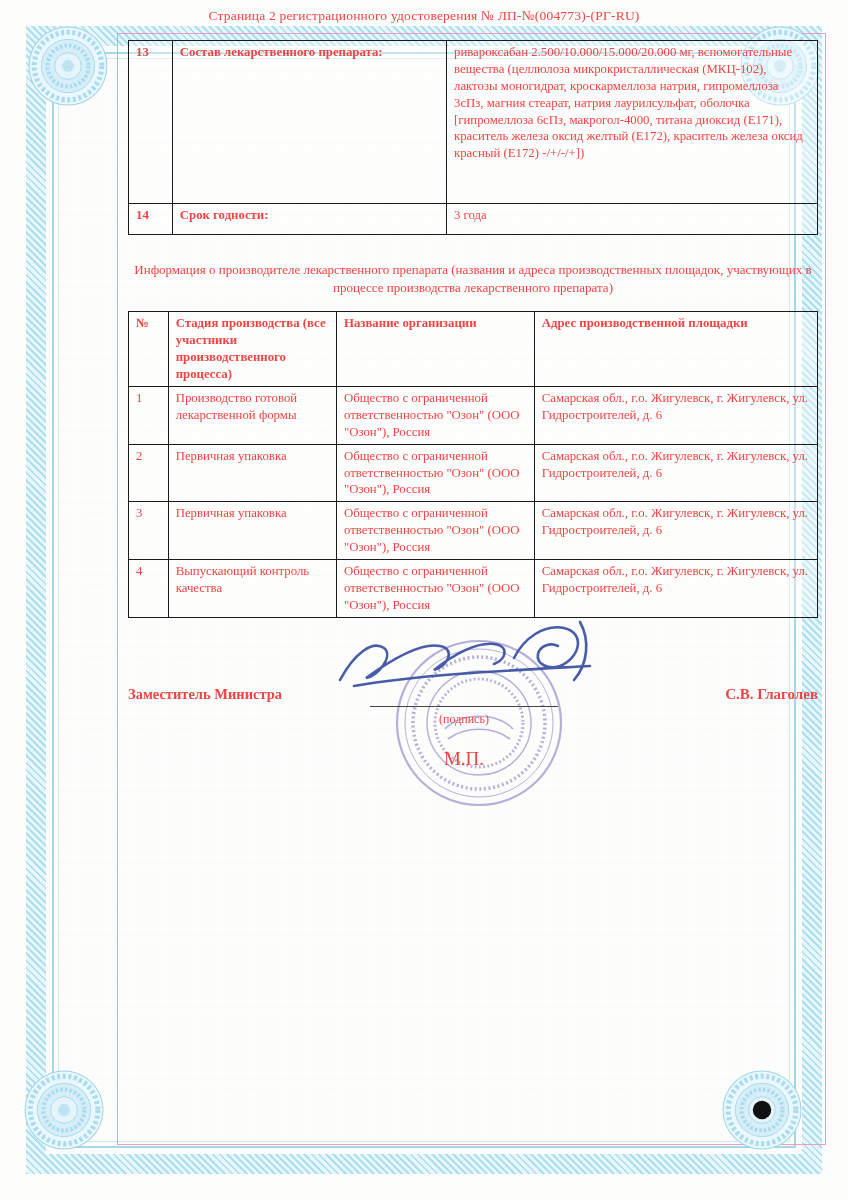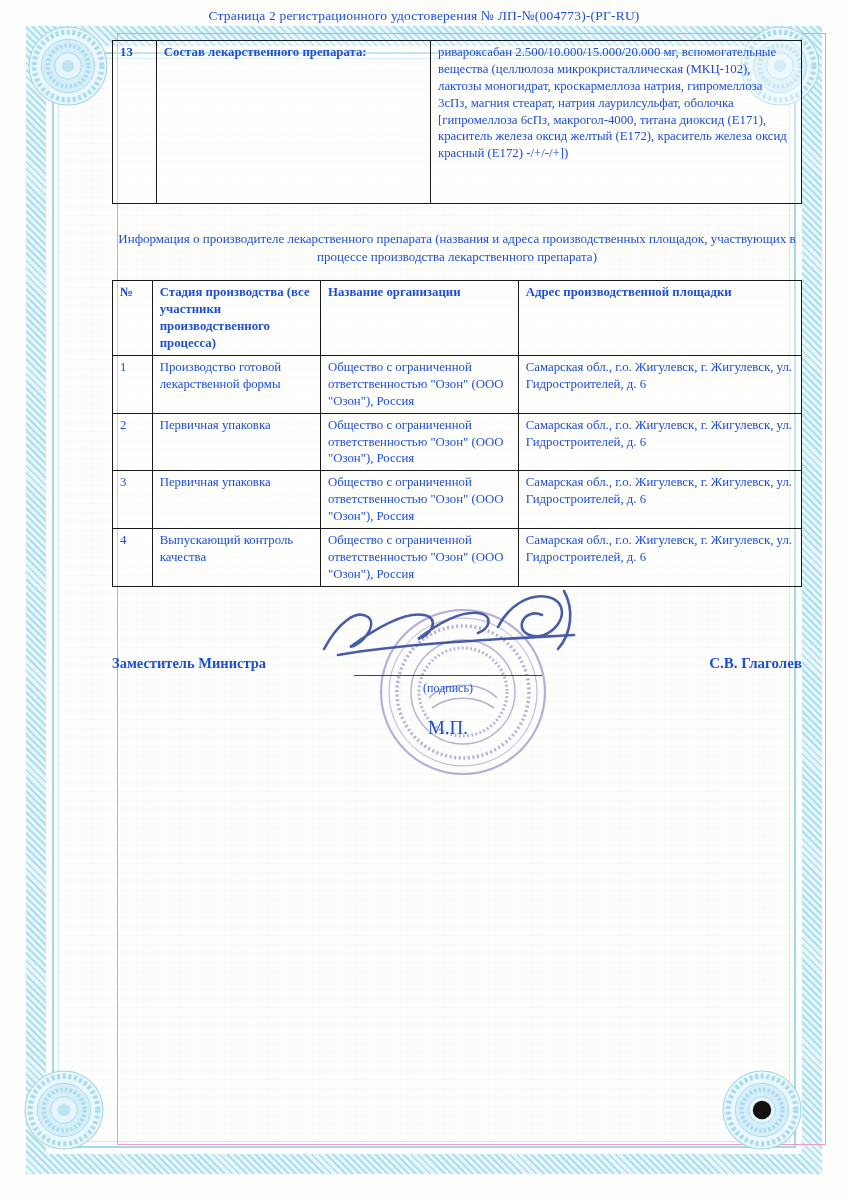--- a/index.html
+++ b/index.html
@@ -2,21 +2,21 @@
 <html><head>
 <meta charset="utf-8">
 <style>
   html,body{margin:0;padding:0;background:#ffffff;}
   .page{
     position:relative;
     width:848px;height:1200px;
     background:#fdfdfc;
     overflow:hidden;
     font-family:"Liberation Serif", serif;
-    color:#1d4ed8;
+    color:#ef4444;
   }
   
   .band-outer{
     position:absolute;inset:26px;
     border:20px solid transparent;
     border-image:repeating-linear-gradient(45deg,#aedff0 0 2px,#e7f6fb 2px 5px) 20;
     pointer-events:none;
   }
   .line-cyan{
     position:absolute;inset:52px;
@@ -44,21 +44,21 @@
   .rosette.tl{left:27px;top:25px;}
   .rosette.tr{left:739px;top:25px;}
   .rosette.bl{left:23px;top:1069px;}
   .rosette.br{left:721px;top:1069px;}
   
   .doc-header{
     position:absolute;top:8px;left:0;width:100%;
     text-align:center;font-size:13.5px;letter-spacing:.2px;
   }
   
-  .content{position:absolute;left:112px;top:40px;width:690px;}
+  .content{position:absolute;left:128px;top:40px;width:690px;}
   table.doc{
     width:690px;border-collapse:collapse;
     font-size:12.8px;line-height:1.32;
     background:rgba(255,255,255,0.35);
   }
   table.doc td, table.doc th{
     border:1px solid #1a1a1a;
     padding:3px 7px;vertical-align:top;text-align:left;
   }
   td.c-num{width:30px;text-align:left;font-weight:bold;}
@@ -137,20 +137,25 @@
 
   <div class="content">
 
     <table class="doc">
       <tbody>
           <tr class="row-13">
         <td class="c-num">13</td>
         <td class="c-label">Состав лекарственного препарата:</td>
         <td class="c-value">ривароксабан 2.500/10.000/15.000/20.000 мг, вспомогательные вещества (целлюлоза микрокристаллическая (МКЦ-102), лактозы моногидрат, кроскармеллоза натрия, гипромеллоза 3сПз, магния стеарат, натрия лаурилсульфат, оболочка [гипромеллоза 6сПз, макрогол-4000, титана диоксид (Е171), краситель железа оксид желтый (Е172), краситель железа оксид красный (Е172) -/+/-/+])</td>
       </tr>
+      <tr class="row-14">
+        <td class="c-num">14</td>
+        <td class="c-label">Срок годности:</td>
+        <td class="c-value center">3 года</td>
+      </tr>
     </tbody>
       </table>
 
     <p class="intro">Информация о производителе лекарственного препарата (названия и адреса производственных площадок, участвующих в процессе производства лекарственного препарата)</p>
 
     <table class="doc mfg">
       <tbody>
           <tr>
         <th class="m-num">№</th>
         <th class="m-stage">Стадия производства (все участники производственного процесса)</th>

